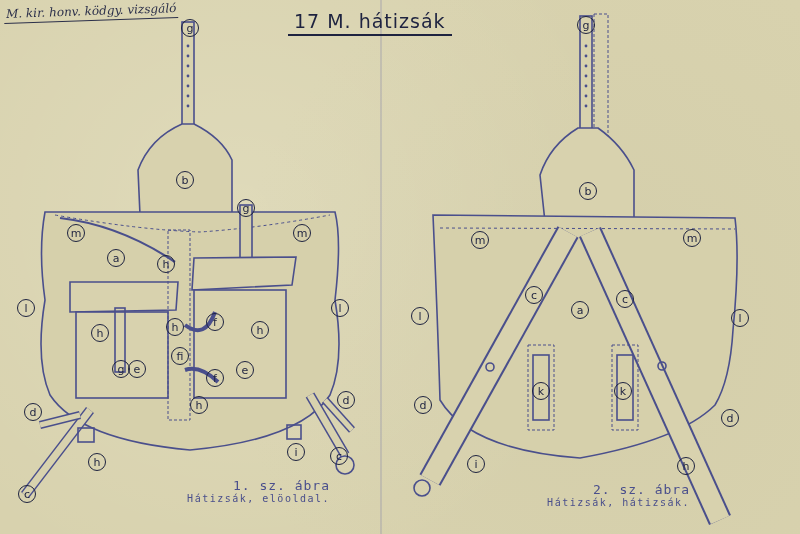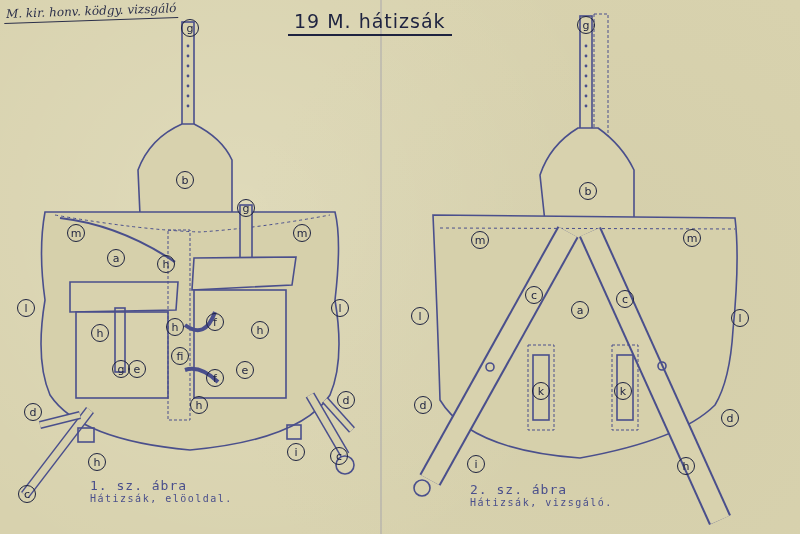--- a/index.html
+++ b/index.html
@@ -5,33 +5,33 @@
   html,body{margin:0;padding:0;}
   body{width:800px;height:534px;overflow:hidden;background:#d9d3b0;font-family:"DejaVu Sans",sans-serif;}
   .sheet{position:relative;width:800px;height:534px;background:#d8d2ae;
     background-image:radial-gradient(circle at 30% 40%, rgba(255,255,240,0.18), transparent 60%),
                      radial-gradient(circle at 75% 60%, rgba(200,195,160,0.25), transparent 55%);}
   .fold{position:absolute;left:380px;top:0;width:2px;height:534px;background:rgba(150,150,170,0.35);}
   .stamp{position:absolute;left:4px;top:4px;font-family:"DejaVu Serif",serif;font-style:italic;font-size:12px;color:#2b2f4a;
     border-bottom:1.5px solid #2b2f4a;padding:0 2px 2px 2px;transform:rotate(-2deg);}
   .title{position:absolute;left:288px;top:10px;font-family:"DejaVu Sans",sans-serif;font-size:19px;color:#1e2340;letter-spacing:1px;
     border-bottom:2px solid #1e2340;padding:0 6px 2px 6px;}
-  .cap{position:absolute;text-align:left;color:#4a4f8c;font-family:"DejaVu Sans Mono",monospace;}
+  .cap{position:absolute;text-align:right;color:#4a4f8c;font-family:"DejaVu Sans Mono",monospace;}
   .cap .num{font-size:13px;letter-spacing:1px;}
   .cap .desc{font-size:10px;letter-spacing:1.5px;}
   svg{position:absolute;left:0;top:0;}
   .lbl{font-family:"DejaVu Sans",sans-serif;font-size:11px;fill:#1e2340;text-anchor:middle;dominant-baseline:central;}
 </style>
 </head>
 <body>
 
 <div class="sheet">
   <div class="fold"></div>
   <div class="stamp">M. kir. honv. ködgy. vizsgáló</div>
-  <div class="title">19 M. hátizsák</div>
+  <div class="title">17 M. hátizsák</div>
 
   <svg width="800" height="534" viewBox="0 0 800 534">
     <defs>
       <g id="circ">
           <circle r="8.5" fill="none" stroke="#1e2340" stroke-width="1"></circle>
         </g>
     </defs>
 
     <g stroke="#4a4f8c" fill="none" stroke-width="1.6">
 
@@ -198,15 +198,15 @@
         <text class="lbl" x="686" y="466">h</text>
     </g>
   </svg>
 
   <div class="cap" style="left:90px;top:478px;width:240px;">
     <div class="num">1. sz. ábra</div>
     <div class="desc">Hátizsák, elöoldal.</div>
   </div>
   <div class="cap" style="left:470px;top:482px;width:220px;">
     <div class="num">2. sz. ábra</div>
-    <div class="desc">Hátizsák, vizsgáló.</div>
+    <div class="desc">Hátizsák, hátizsák.</div>
   </div>
 </div>
 
 </body></html>

